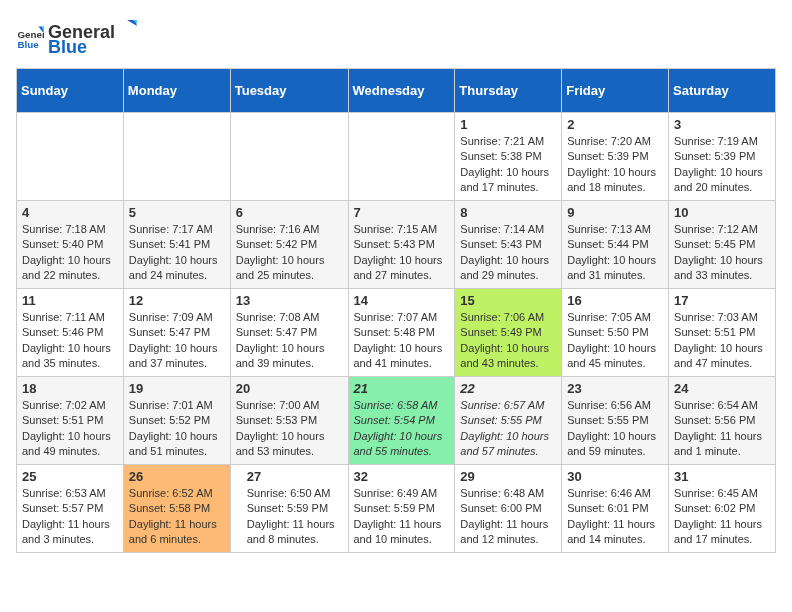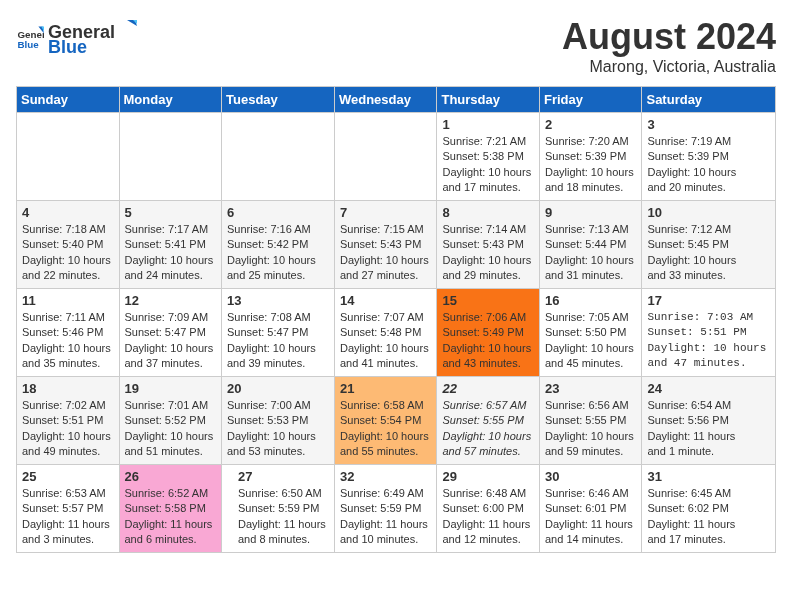--- a/index.html
+++ b/index.html
@@ -39,21 +39,21 @@
     }
     table {
       width: 100%;
       border-collapse: collapse;
     }
     th {
       background-color: #1565c0;
       color: #fff;
       font-size: 13px;
       font-weight: bold;
-      padding: 5px 4px;
+      padding: 14px 4px;
       text-align: left;
       border: 1px solid #ccc;
     }
     td {
       border: 1px solid #ccc;
       vertical-align: top;
       padding: 4px 5px;
       font-size: 11px;
       color: #333;
       min-height: 80px;
@@ -93,24 +93,20 @@
       <div style="display:flex; align-items:baseline; gap:0;">
         <span style="font-size:18px;font-weight:bold;color:#333;">General</span>
         <svg width="22" height="22" viewBox="0 0 22 22">
           <polygon points="12,4 22,10 20,4" fill="#1565c0"></polygon>
           <polygon points="18,4 22,8 22,4" fill="#4fc3f7"></polygon>
         </svg>
       </div>
       <div style="font-size:18px;font-weight:bold;color:#1565c0;margin-top:-6px;">Blue</div>
     </div>
   </div>
-  <div class="title-area">
-    <div class="main-title">August 2024</div>
-    <div class="subtitle">Marong, Victoria, Australia</div>
-  </div>
 </div>
 
 <table>
   <thead>
     <tr>
     <th>Sunday</th>
         <th>Monday</th>
         <th>Tuesday</th>
         <th>Wednesday</th>
         <th>Thursday</th>
@@ -219,37 +215,37 @@
 Daylight: 10 hours
 and 39 minutes.</div>
         </td>
         <td style="background-color: rgb(255, 255, 255);">
           <div class="day-number">14</div>
           <div class="day-info" style="white-space: pre-line;">Sunrise: 7:07 AM
 Sunset: 5:48 PM
 Daylight: 10 hours
 and 41 minutes.</div>
         </td>
-        <td style="background-color: #f97316;">
+        <td style="background-color: #bef264;">
           <div class="day-number">15</div>
           <div class="day-info" style="white-space: pre-line;">Sunrise: 7:06 AM
 Sunset: 5:49 PM
 Daylight: 10 hours
 and 43 minutes.</div>
         </td>
         <td style="background-color: rgb(255, 255, 255);">
           <div class="day-number">16</div>
           <div class="day-info" style="white-space: pre-line;">Sunrise: 7:05 AM
 Sunset: 5:50 PM
 Daylight: 10 hours
 and 45 minutes.</div>
         </td>
         <td style="background-color: rgb(255, 255, 255);">
           <div class="day-number">17</div>
-          <div class="day-info" style="white-space: pre-line; font-family: Liberation Mono, monospace;">Sunrise: 7:03 AM
+          <div class="day-info" style="white-space: pre-line;">Sunrise: 7:03 AM
 Sunset: 5:51 PM
 Daylight: 10 hours
 and 47 minutes.</div>
         </td>
       </tr>
       <tr>
         <td style="background-color: rgb(245, 245, 245);">
           <div class="day-number">18</div>
           <div class="day-info" style="white-space: pre-line;">Sunrise: 7:02 AM
 Sunset: 5:51 PM
@@ -263,21 +259,21 @@
 Daylight: 10 hours
 and 51 minutes.</div>
         </td>
         <td style="background-color: rgb(245, 245, 245);">
           <div class="day-number">20</div>
           <div class="day-info" style="white-space: pre-line;">Sunrise: 7:00 AM
 Sunset: 5:53 PM
 Daylight: 10 hours
 and 53 minutes.</div>
         </td>
-        <td style="background-color: #fdba74;">
+        <td style="background-color: #86efac; font-style: italic;">
           <div class="day-number">21</div>
           <div class="day-info" style="white-space: pre-line;">Sunrise: 6:58 AM
 Sunset: 5:54 PM
 Daylight: 10 hours
 and 55 minutes.</div>
         </td>
         <td style="background-color: rgb(245, 245, 245); font-style: italic;">
           <div class="day-number">22</div>
           <div class="day-info" style="white-space: pre-line;">Sunrise: 6:57 AM
 Sunset: 5:55 PM
@@ -300,21 +296,21 @@
         </td>
       </tr>
       <tr>
         <td style="background-color: rgb(255, 255, 255);">
           <div class="day-number">25</div>
           <div class="day-info" style="white-space: pre-line;">Sunrise: 6:53 AM
 Sunset: 5:57 PM
 Daylight: 11 hours
 and 3 minutes.</div>
         </td>
-        <td style="background-color: #f9a8d4;">
+        <td style="background-color: #fdba74;">
           <div class="day-number">26</div>
           <div class="day-info" style="white-space: pre-line;">Sunrise: 6:52 AM
 Sunset: 5:58 PM
 Daylight: 11 hours
 and 6 minutes.</div>
         </td>
         <td style="background-color: rgb(255, 255, 255); padding-left: 16px;">
           <div class="day-number">27</div>
           <div class="day-info" style="white-space: pre-line;">Sunrise: 6:50 AM
 Sunset: 5:59 PM

